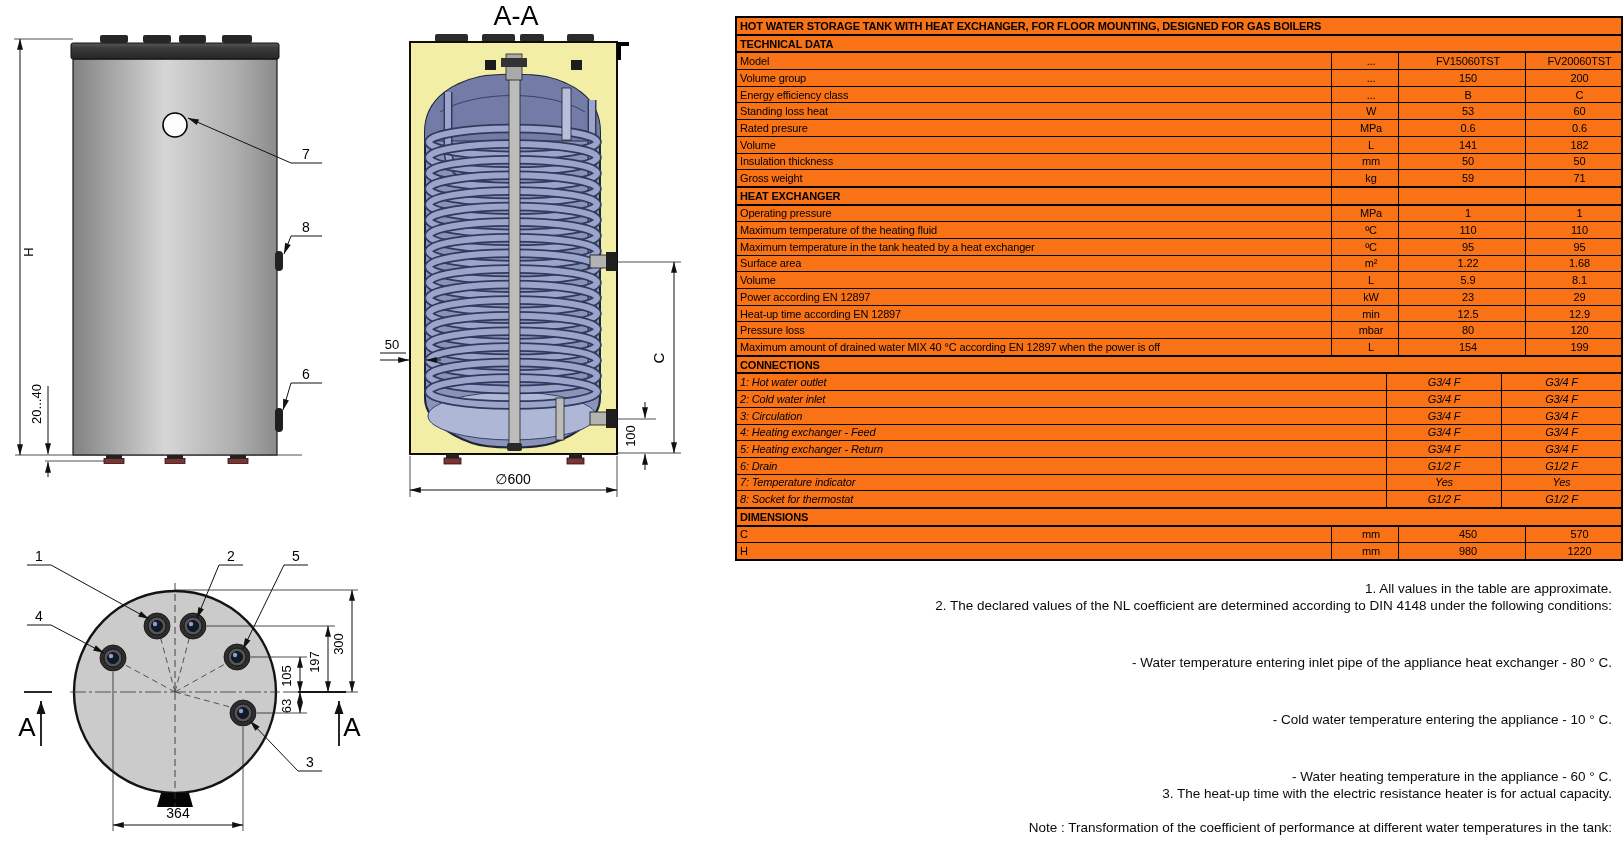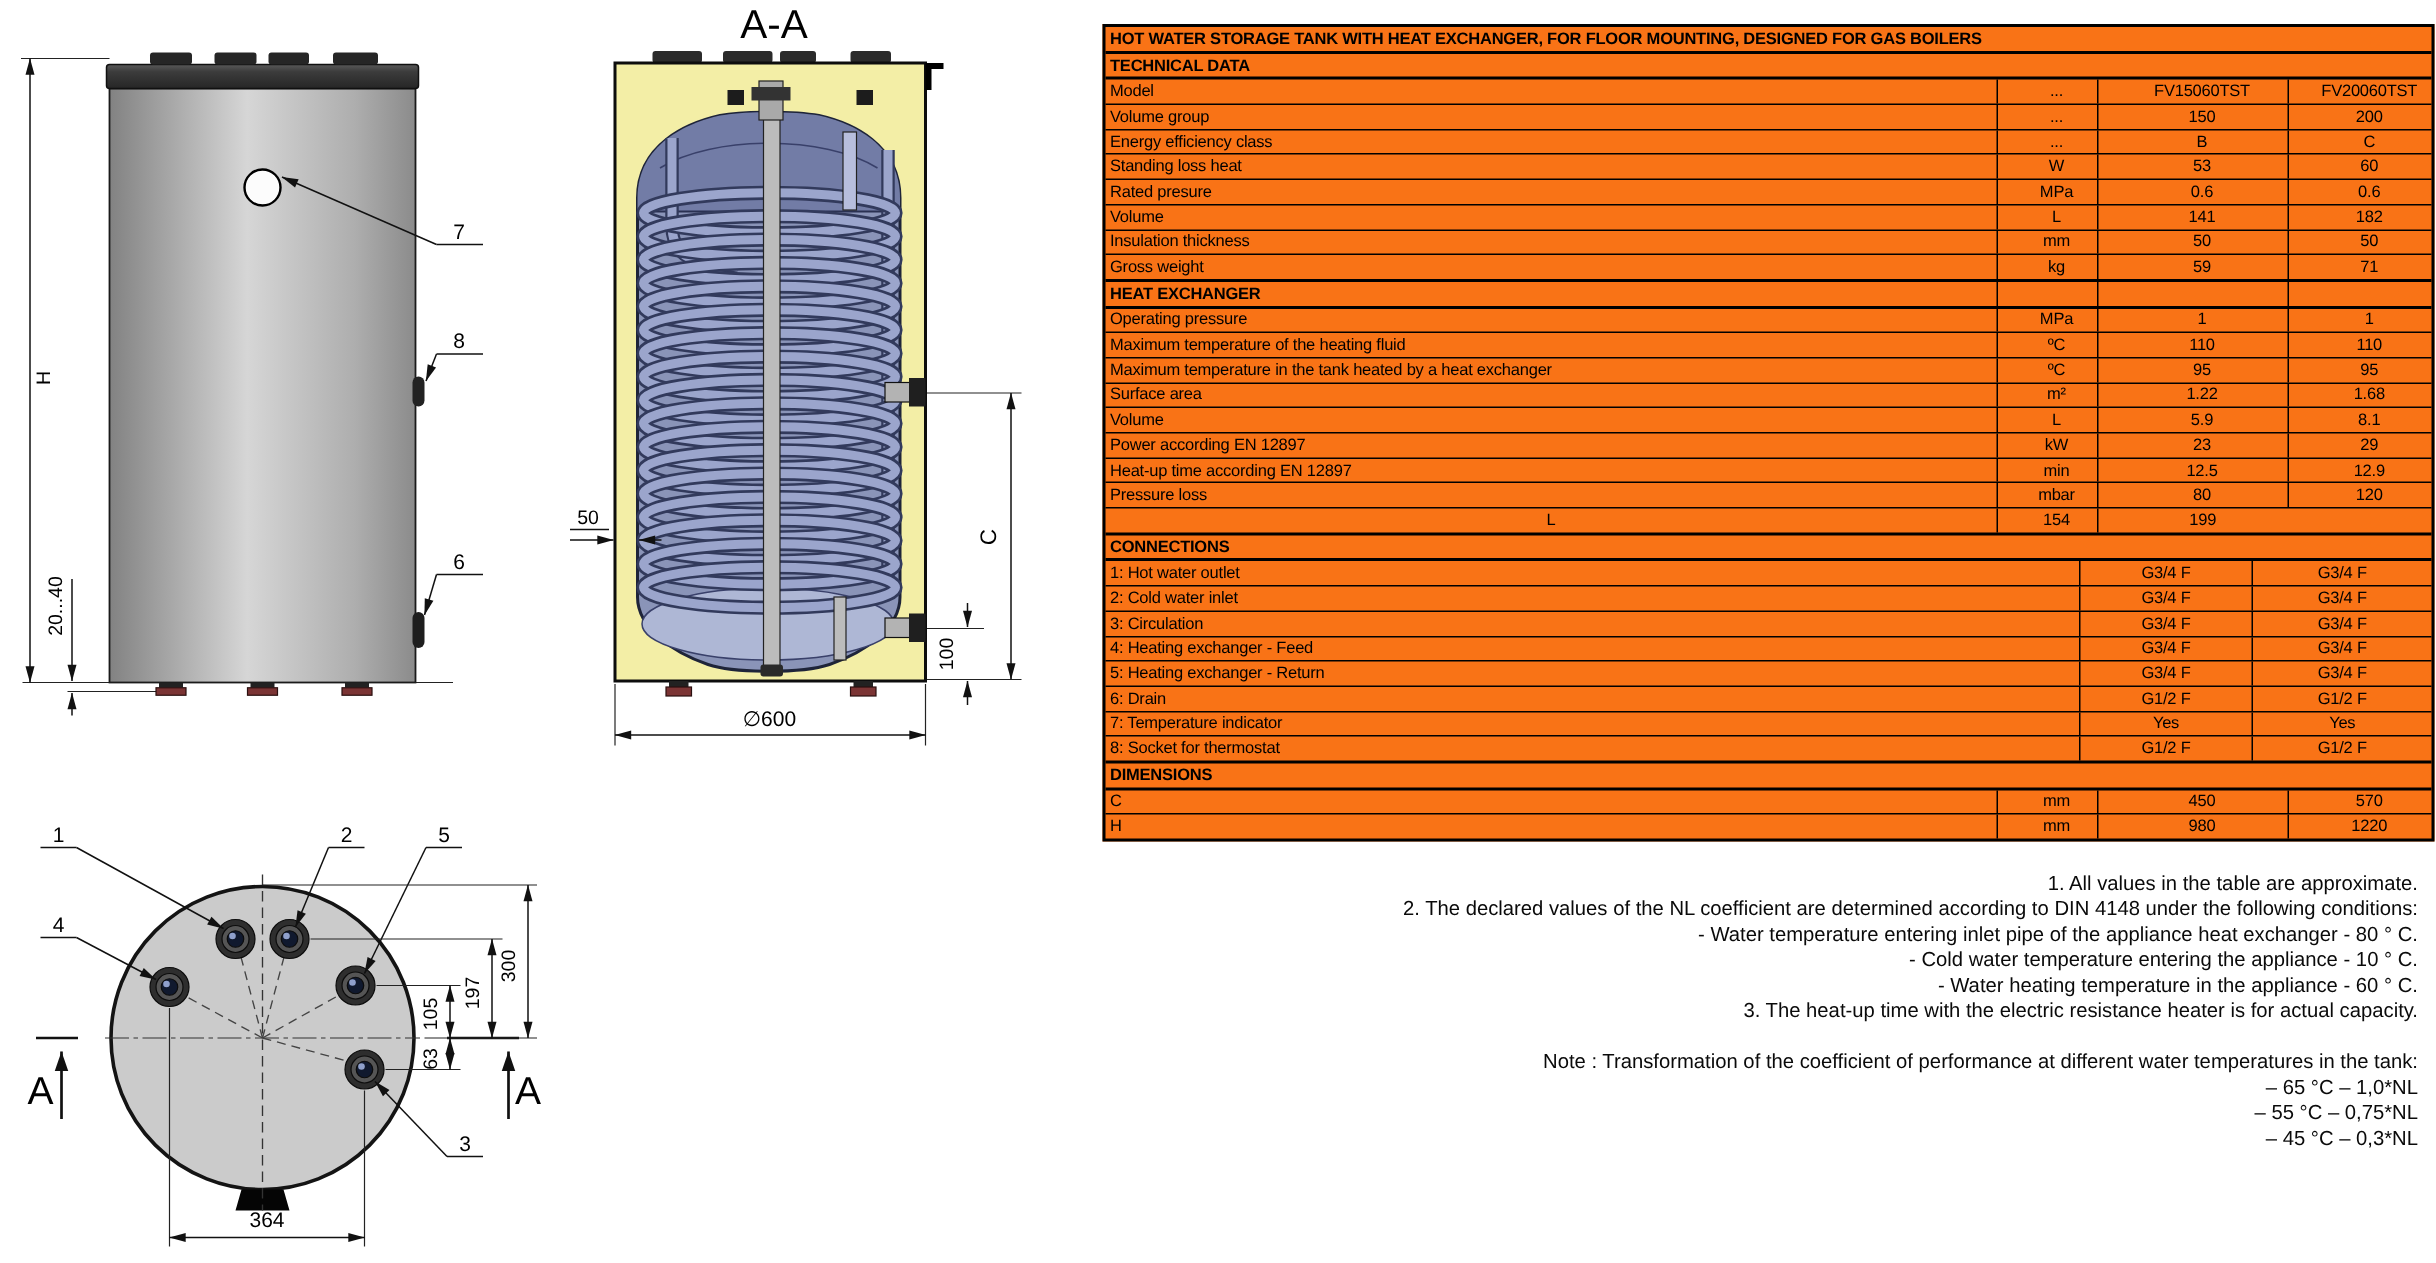--- a/index.html
+++ b/index.html
@@ -7,32 +7,32 @@
         font-family:"Liberation Sans",sans-serif;overflow:hidden;color:#000;}
   svg text{font-family:"Liberation Sans",sans-serif;fill:#000;}
 
   
   .ttable{position:absolute;left:735px;top:16px;width:884px;border:2px solid #000;background:#f97316;}
   .trow{display:grid;height:15.69px;border-bottom:1px solid #000;font-size:11px;line-height:12px;
         align-items:stretch;letter-spacing:-0.15px;}
   .trow:last-child{border-bottom:none;}
   .trow.thick{border-bottom-width:2px;}
   .trow.cols4{grid-template-columns:595px 55px 115px 1fr;gap:12px;}
-  .trow.cols3{grid-template-columns:650px 115px 1fr;}
+  .trow.cols3{grid-template-columns:650px 115px 1fr;font-style:italic;}
   .trow.full{grid-template-columns:1fr;}
   .trow.bold{font-weight:bold;}
   .tc{display:flex;align-items:center;border-right:1px solid #000;padding:0 3px;box-sizing:border-box;
       white-space:nowrap;overflow:hidden;}
   .tc.center{justify-content:center;padding:0;}
   .tc.last{border-right:none;}
 
   
   .notes{position:absolute;left:752px;top:580px;width:860px;font-size:13.5px;line-height:17px;color:#0a0a0a;}
   .note-line{min-height:17px;white-space:pre;text-align:right;}
-  .ind1{padding-left:26px;}
+  .ind1{padding-left:26px;margin-top:40px;}
 
   
   .dwg{position:absolute;}
   .thin{stroke:#222;stroke-width:0.8;fill:none;}
   .dim{stroke:#111;stroke-width:1;fill:none;}
   .lead{stroke:#111;stroke-width:1;fill:none;}
   .dtx{font-size:13px;}
   .ctx{font-size:14px;}
 </style>
 </head>
@@ -432,20 +432,21 @@
           <div class="tc center">12.5</div>
           <div class="tc center last">12.9</div>
         </div>
         <div class="trow cols4">
           <div class="tc">Pressure loss</div>
           <div class="tc center">mbar</div>
           <div class="tc center">80</div>
           <div class="tc center last">120</div>
         </div>
         <div class="trow cols4 thick">
+          <div class="tc">Maximum amount of drained water MIX 40 °C according EN 12897 when the power is off</div>
           <div class="tc center">L</div>
           <div class="tc center">154</div>
           <div class="tc center last">199</div>
         </div>
         <div class="trow full bold thick">
           <div class="tc last">CONNECTIONS</div>
         </div>
         <div class="trow cols3">
           <div class="tc">1: Hot water outlet</div>
           <div class="tc center">G3/4 F</div>

